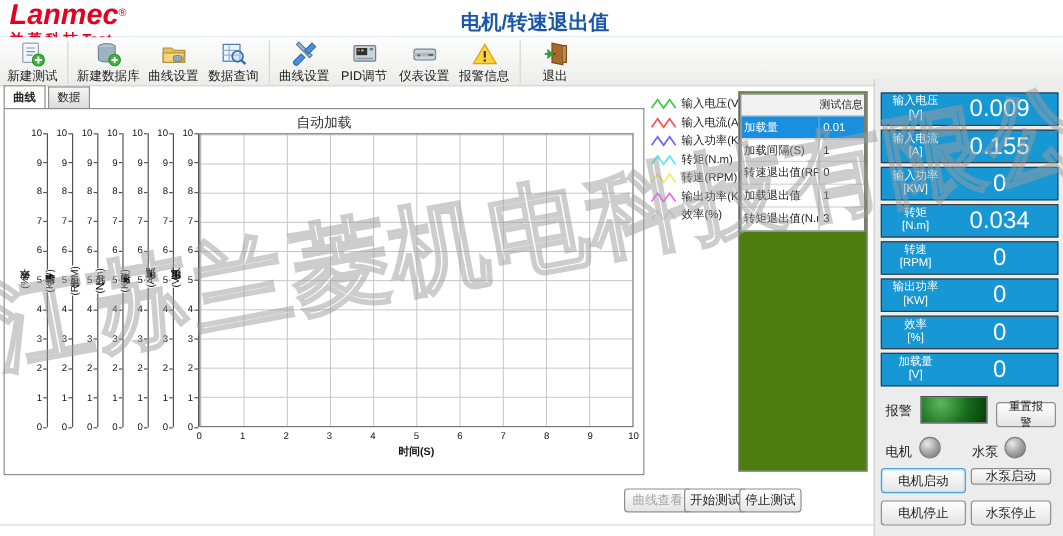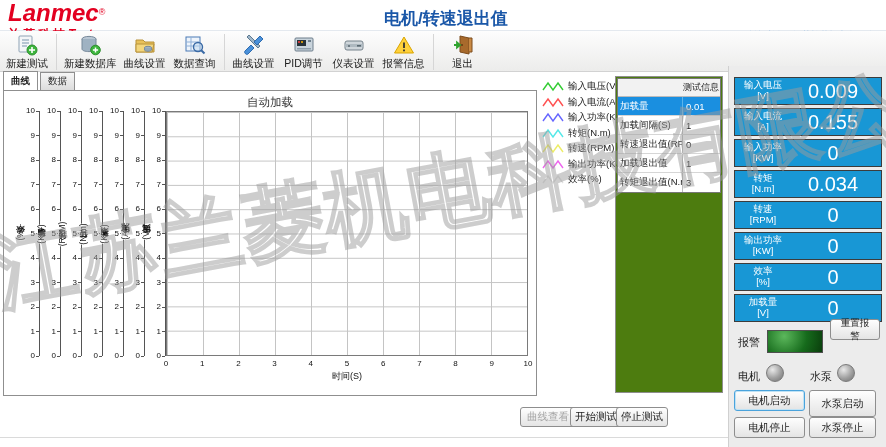--- a/index.html
+++ b/index.html
@@ -43,21 +43,21 @@
   .axis-tick .num{font-size:8px;color:#111;line-height:1;}
   .axis-tick .dash{width:3px;height:1px;background:#555;margin-left:1px;}
   .axis-label{position:absolute;left:-3px;top:50%;transform:translateY(-50%) rotate(180deg);
               writing-mode:vertical-rl;font-size:8.5px;color:#111;background:#fff;z-index:2;line-height:1.05;white-space:nowrap;}
   .plot{position:absolute;left:162px;top:20px;width:362px;height:245px;border:1px solid #7a7a7a;background:#fff;
         background-image:linear-gradient(to right,#c4c4c4 1px,transparent 1px),
                          linear-gradient(to bottom,#c4c4c4 1px,transparent 1px);
         background-size:10% 10%;}
   .x-axis-ticks{position:absolute;left:162px;top:268px;width:362px;height:10px;}
   .xtick{position:absolute;transform:translateX(-50%);font-size:8px;color:#111;}
-  .xlabel{position:absolute;left:162px;top:279px;width:362px;text-align:center;font-size:9px;color:#111;}
+  .xlabel{position:absolute;left:162px;top:279px;width:362px;text-align:center;font-size:9px;color:#111;font-weight:bold;}
 
   
   .legend{position:absolute;left:542px;top:79px;width:95px;}
   .lg-item{display:flex;align-items:center;height:15.5px;}
   .lg-item svg{width:22px;height:11px;margin-right:4px;flex:none;}
   .lg-item .lab{font-size:9.5px;color:#222;white-space:nowrap;}
 
   
   .table-panel{position:absolute;left:615px;top:76px;width:108px;height:317px;background:#4d7c0f;border:1px solid #8e8e8e;}
   .ti-table{position:absolute;left:1px;top:1px;width:104px;background:#fff;border:1px solid #777;font-size:9.5px;}
@@ -703,28 +703,28 @@
     <div class="meas" style="top:228px;">
       <div class="lbl">
           <div>加载量</div>
           <div>[V]</div>
         </div>
       <div class="val">0</div>
     </div>
 
     <span class="ctl-label" style="left:9px;top:269px;">报警</span>
     <div class="alarm-box"></div>
-    <button class="btn small" style="left:101px;top:253px;width:50px;height:21px;">重置报警</button>
+    <button class="btn small" style="left:101px;top:269px;width:50px;height:21px;">重置报警</button>
 
     <span class="ctl-label" style="left:9px;top:303px;">电机</span>
     <div class="led" style="left:37px;top:298px;"></div>
     <span class="ctl-label" style="left:81px;top:303px;">水泵</span>
     <div class="led" style="left:108px;top:298px;"></div>
 
     <button class="btn focused" style="left:5px;top:324px;width:71px;height:21px;">电机启动</button>
-    <button class="btn" style="left:80px;top:324px;width:67px;height:27px;">水泵启动</button>
+    <button class="btn" style="left:80px;top:324px;width:67px;height:14px;">水泵启动</button>
     <button class="btn" style="left:5px;top:351px;width:71px;height:21px;">电机停止</button>
     <button class="btn" style="left:80px;top:351px;width:67px;height:21px;">水泵停止</button>
   </div>
 
   <div class="watermark">江苏兰菱机电科技有限公司</div>
 
 </div>
 
 </body></html>

